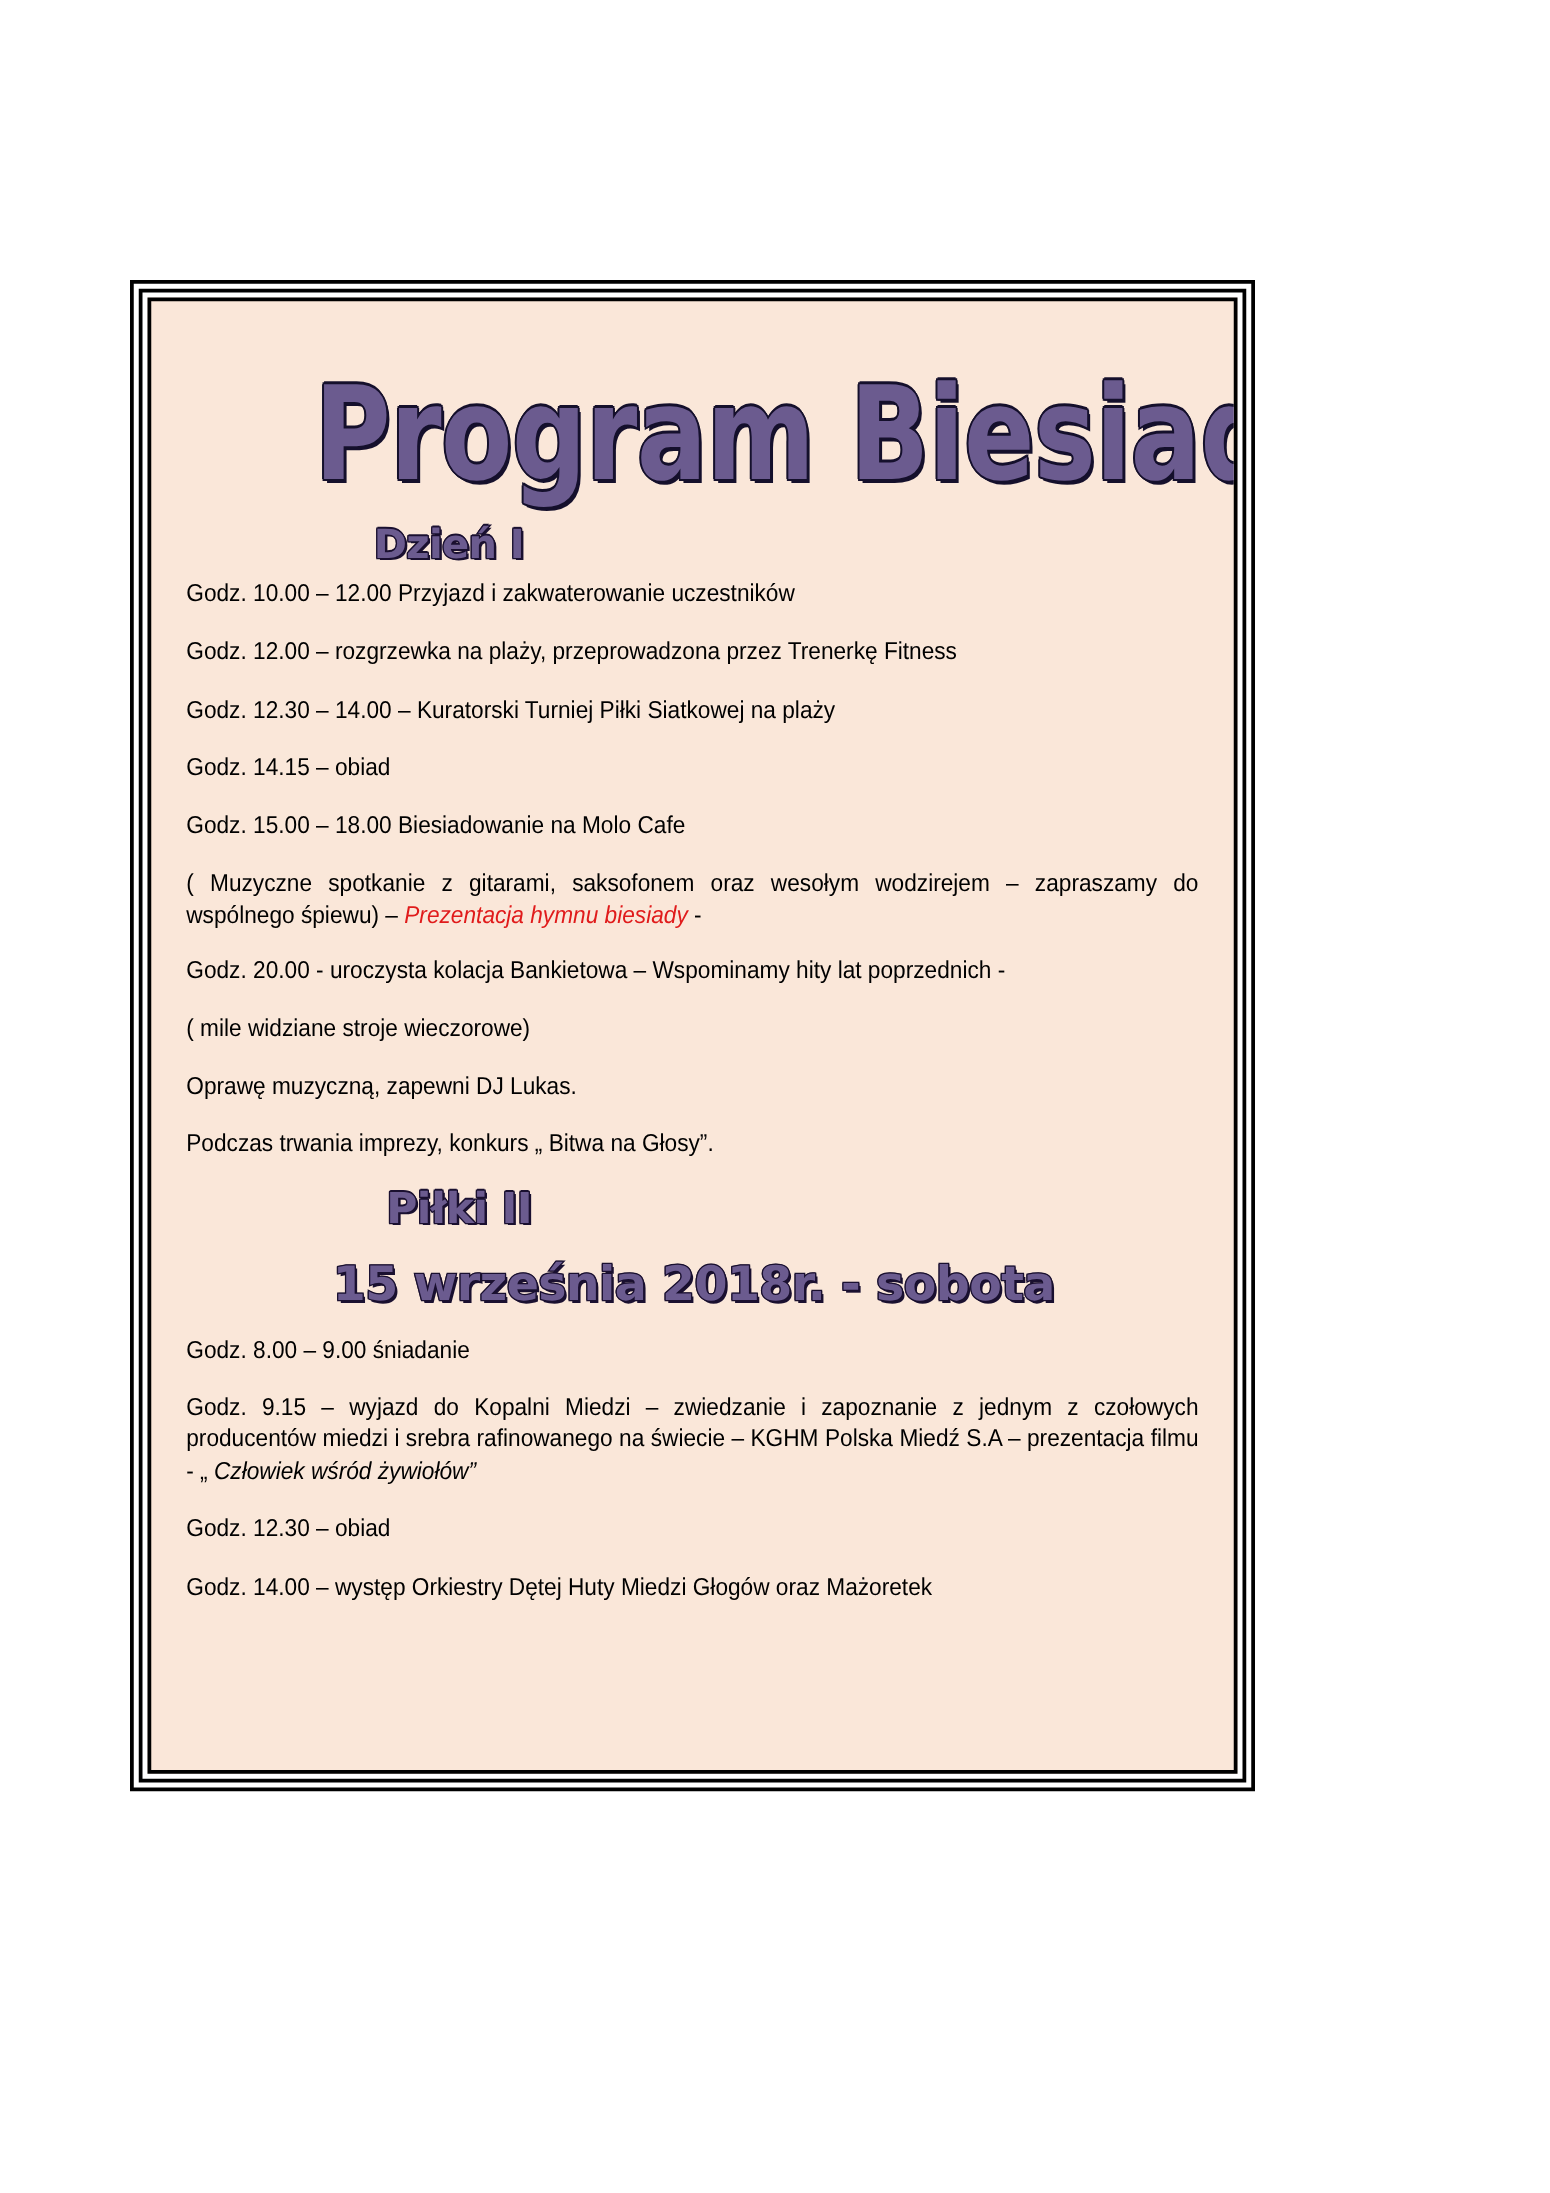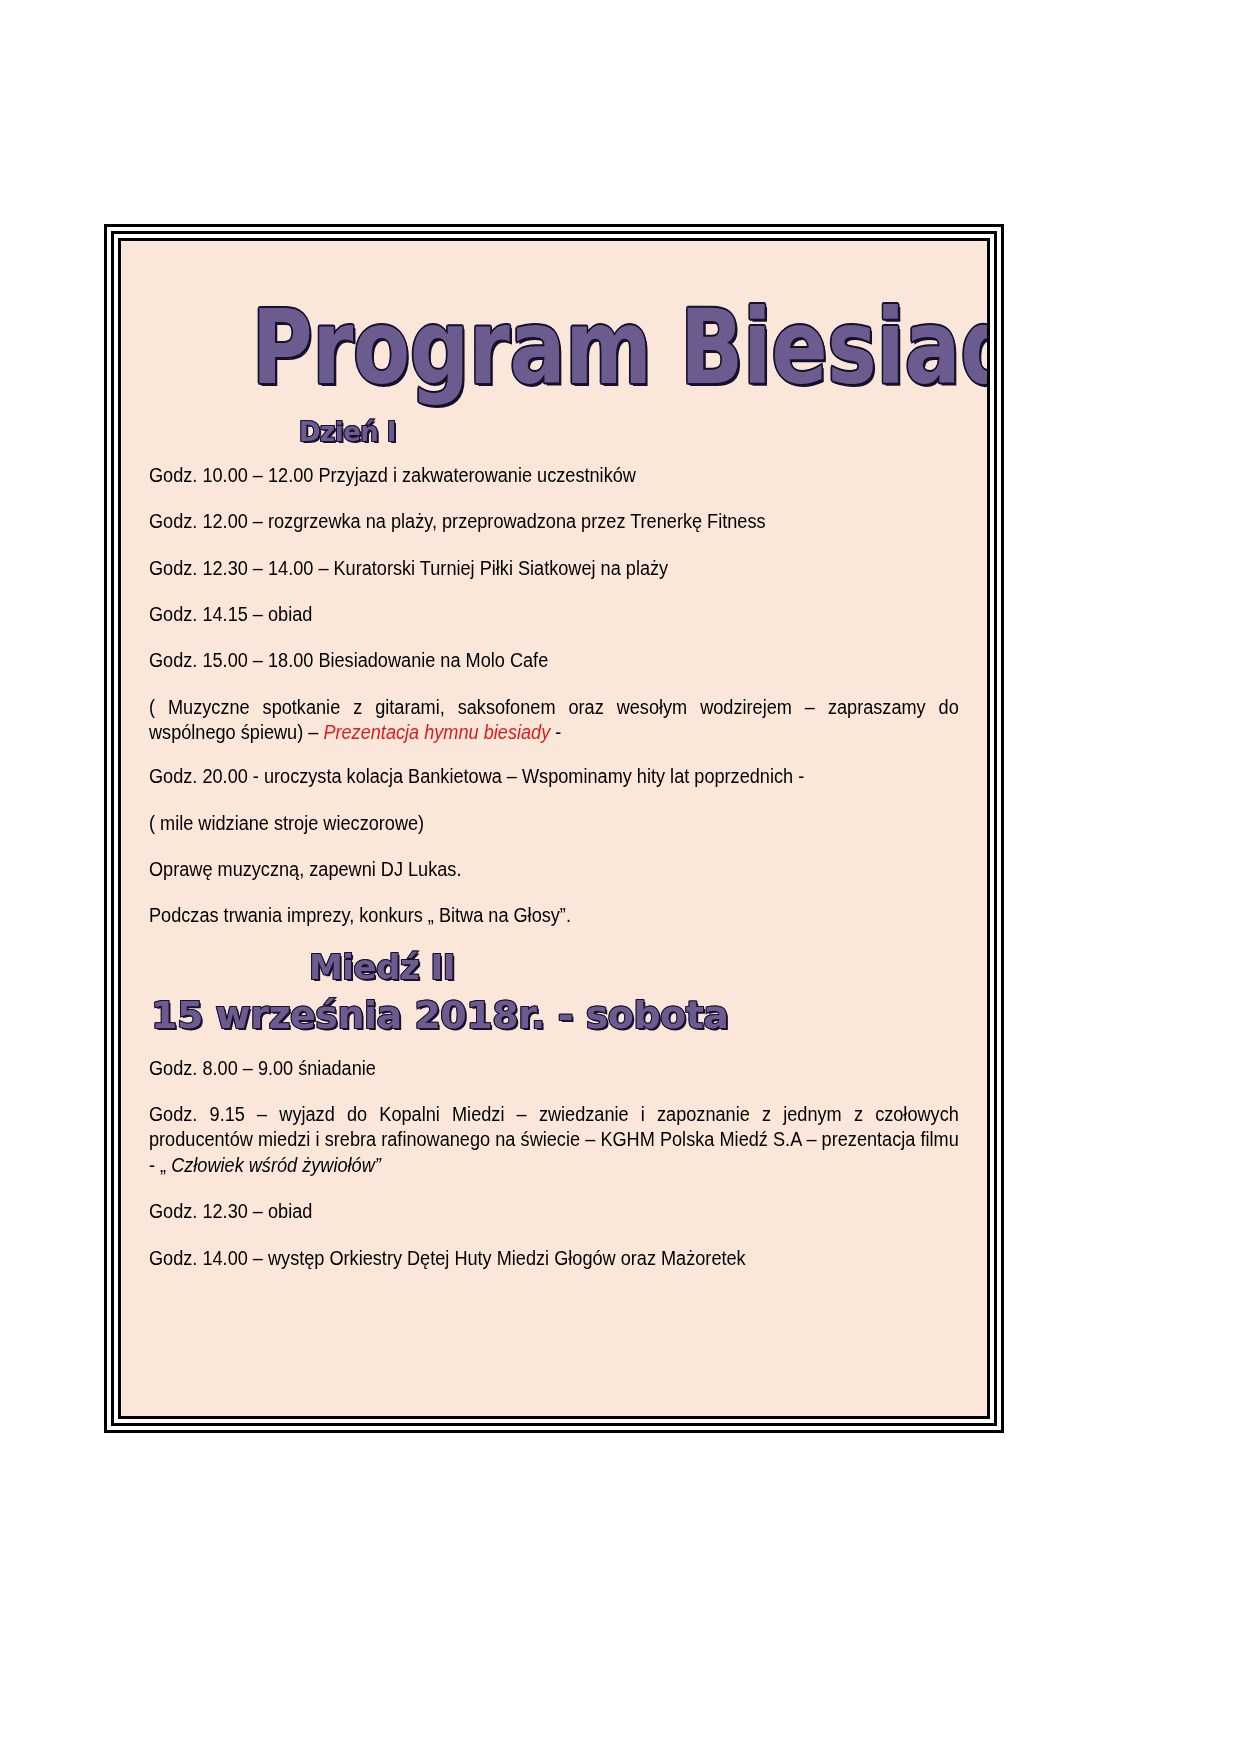--- a/index.html
+++ b/index.html
@@ -92,42 +92,43 @@
        0 2px 0 #15102c, 0 -2px 0 #15102c,
        3px 3px 0 #15102c;
   }
 
   .day-head {
     margin-top: 4px;
     margin-bottom: 0;
     padding-left: 150px;
     height: 44px;
   }
-  .day-head .wordart { font-size: 26px; }
+  .day-head .wordart { font-size: 32px; }
 
   .day-date {
     margin-top: 2px;
     margin-bottom: 14px;
     padding-left: 2px;
     height: 48px;
   }
   .day-date .wordart { font-size: 38px; }
 
   .day-head-2 {
     margin-top: 14px;
     padding-left: 160px;
     height: 44px;
   }
   .day-head-2 .wordart { font-size: 34px; }
 
   .day-date-2 {
-    margin-top: 2px;
+    margin-top: 14px;
     margin-bottom: 12px;
     padding-left: 2px;
     height: 48px;
+    text-align: center;
   }
   .day-date-2 .wordart { font-size: 38px; }
 
   
   .para {
     font-family: "Liberation Sans", sans-serif;
     font-size: 19.5px;
     line-height: 1.30;
     color: #000000;
     margin: 0 0 21px 0;
@@ -168,21 +169,21 @@
           <p class="para">Godz. 15.00 – 18.00 Biesiadowanie na Molo Cafe</p>
 
           <p class="para justify tight"><span>( Muzyczne spotkanie z gitarami, saksofonem oraz wesołym wodzirejem – zapraszamy do wspólnego śpiewu) – </span><span class="accent-red">Prezentacja hymnu biesiady</span><span>  -</span></p>
 
           <p class="para">Godz. 20.00  - uroczysta kolacja Bankietowa – Wspominamy hity lat poprzednich -</p>
           <p class="para">( mile widziane stroje wieczorowe)</p>
           <p class="para">Oprawę muzyczną, zapewni DJ Lukas.</p>
           <p class="para">Podczas trwania imprezy, konkurs „ Bitwa na Głosy”.</p>
 
           <div class="day-head-2">
-            <span class="wordart">Miedź II</span>
+            <span class="wordart">Piłki II</span>
           </div>
           <div class="day-date-2">
             <span class="wordart">15 września 2018r. - sobota</span>
           </div>
 
           <p class="para">Godz. 8.00 – 9.00 śniadanie</p>
 
           <p class="para justify"><span>Godz. 9.15 – wyjazd do Kopalni Miedzi – zwiedzanie i zapoznanie z jednym z czołowych producentów miedzi i srebra rafinowanego na świecie – KGHM Polska Miedź S.A – prezentacja filmu  - „ </span><span class="ital">Człowiek wśród żywiołów”</span></p>
 
           <p class="para">Godz. 12.30 – obiad</p>

